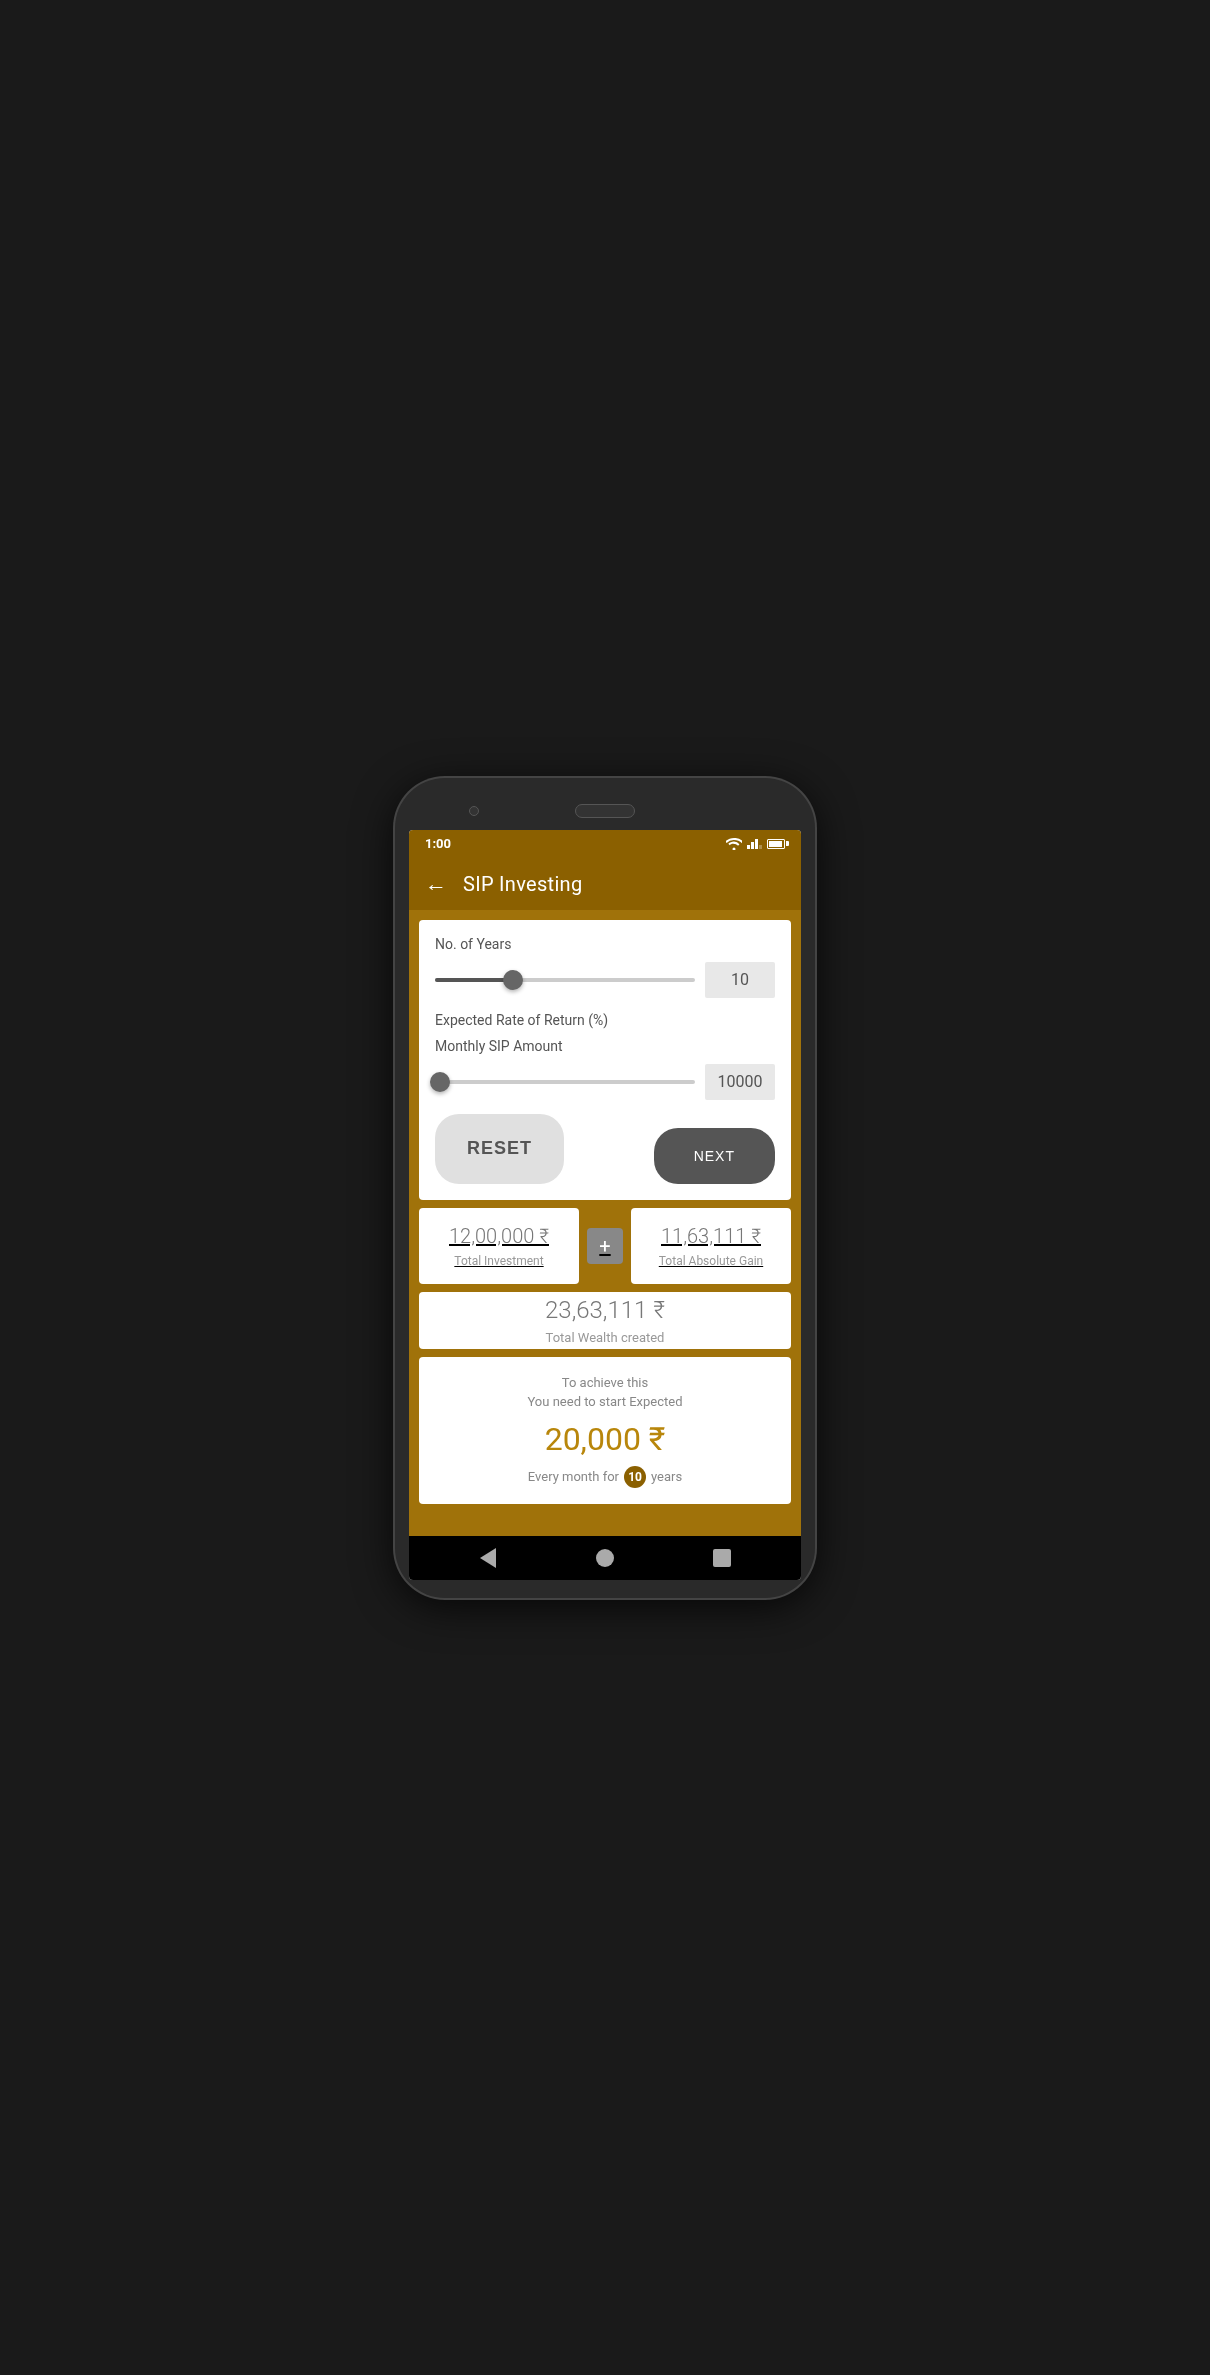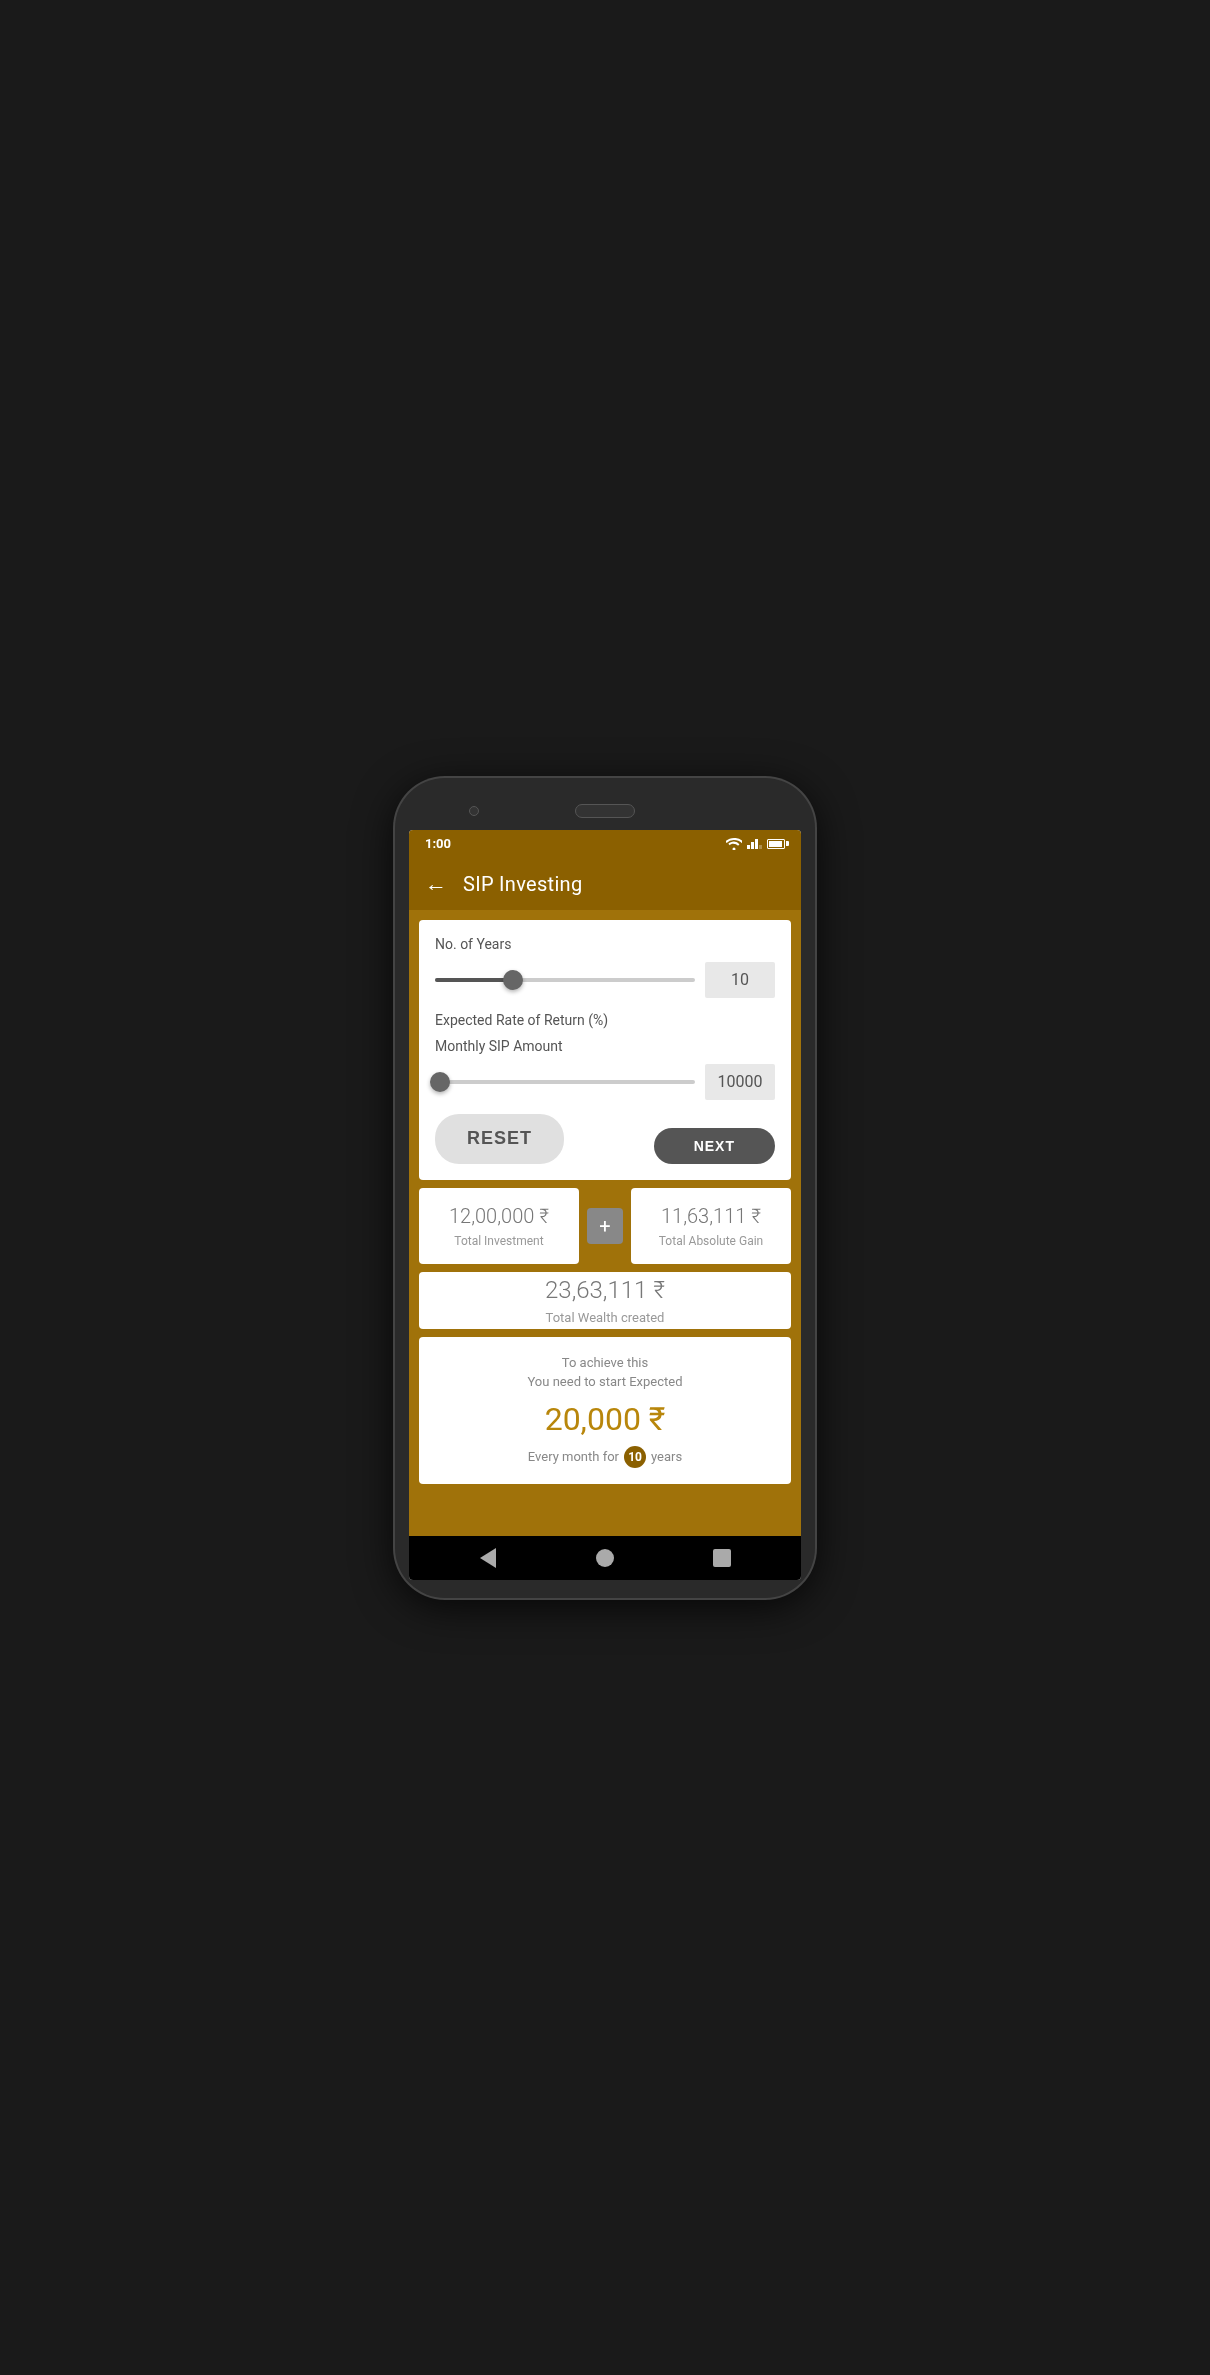--- a/index.html
+++ b/index.html
@@ -178,33 +178,34 @@
       font-size: 18px;
       font-weight: bold;
       letter-spacing: 1px;
       color: #555;
       cursor: pointer;
     }
     .btn-next {
       background: #555;
       border: none;
       border-radius: 24px;
-      padding: 10px 40px;
+      padding: 20px 40px;
       font-size: 14px;
-      font-weight: bold;
+      font-weight: normal;
       letter-spacing: 1px;
       color: white;
       cursor: pointer;
       margin-top: 14px;
     }
     
     .results-row {
       display: flex;
       gap: 8px;
       align-items: center;
+      text-decoration: underline;
     }
     .result-card {
       flex: 1;
       background: white;
       border-radius: 4px;
       padding: 16px;
       text-align: center;
     }
     .result-amount {
       font-size: 20px;

